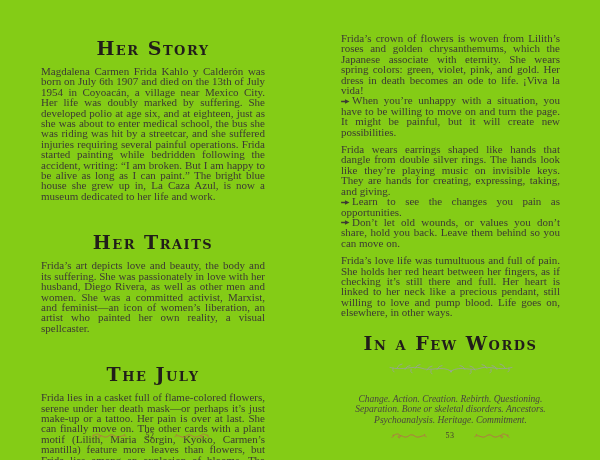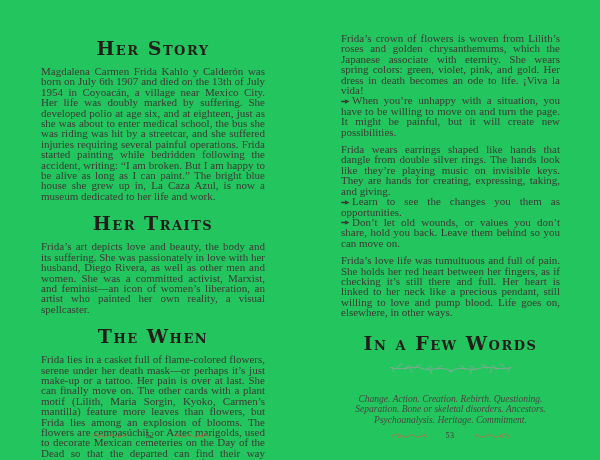--- a/index.html
+++ b/index.html
@@ -1,27 +1,27 @@
 <!DOCTYPE html>
 <html><head>
 <meta charset="utf-8">
 <style>
   html,body{margin:0;padding:0;background:#ffffff;}
   body{width:600px;height:460px;overflow:hidden;
        font-family:"Liberation Serif", serif;-webkit-font-smoothing:antialiased;}
-  .spread{display:flex;width:600px;height:460px;background:#22c55e;}
+  .spread{display:flex;width:600px;height:460px;background:#84cc16;}
   .page{position:relative;width:300px;height:460px;box-sizing:border-box;}
   .page.left{padding:38px 35px 0 41px;}
   .page.right{padding:33px 40px 0 41px;}
 
   .hd{font-family:"DejaVu Serif","Liberation Serif",serif;
       font-variant:small-caps;font-weight:bold;
       font-size:19px;line-height:21px;letter-spacing:1.5px;
       color:#211d1a;text-align:center;margin:0 0 7px 0;}
-  .hd.mt{margin-top:12px;}
+  .hd.mt{margin-top:31px;}
   .hd.few{margin-top:15px;margin-bottom:8px;}
 
   .body{font-size:11px;line-height:10.4px;text-align:justify;
         color:#3d3934;margin:0;}
   .tip{margin:0;}
   .block{margin-top:7px;}
 
   .arrow{display:inline-block;margin-right:2px;}
   .arrow svg{vertical-align:-0.5px;}
 
@@ -40,21 +40,21 @@
 
 <div class="spread">
 
   <div class="page left">
     <h2 class="hd">Her Story</h2>
     <p class="body">Magdalena Carmen Frida Kahlo y Calderón was born on July 6th 1907 and died on the 13th of July 1954 in Coyoacán, a village near Mexico City. Her life was doubly marked by suffering. She developed polio at age six, and at eighteen, just as she was about to enter medical school, the bus she was riding was hit by a streetcar, and she suffered injuries requiring several painful operations. Frida started painting while bedridden following the accident, writing: “I am broken. But I am happy to be alive as long as I can paint.” The bright blue house she grew up in, La Caza Azul, is now a museum dedicated to her life and work.</p>
 
     <h2 class="hd mt">Her Traits</h2>
     <p class="body">Frida’s art depicts love and beauty, the body and its suffering. She was passionately in love with her husband, Diego Rivera, as well as other men and women. She was a committed activist, Marxist, and feminist—an icon of women’s liberation, an artist who painted her own reality, a visual spellcaster.</p>
 
-    <h2 class="hd mt">The When</h2>
+    <h2 class="hd mt">The July</h2>
     <p class="body">Frida lies in a casket full of flame-colored flowers, serene under her death mask—or perhaps it’s just make-up or a tattoo. Her pain is over at last. She can finally move on. The other cards with a plant motif (Lilith, Maria Sorgin, Kyoko, Carmen’s mantilla) feature more leaves than flowers, but Frida lies among an explosion of blooms. The flowers are cempasúchil, or Aztec marigolds, used to decorate Mexican cemeteries on the Day of the Dead so that the departed can find their way home. It is said that the scent of cempasúchil comes from the sunlight they absorb.</p>
     <p class="body tip"><span class="arrow"><svg width="9" height="7" viewBox="0 0 10 8">
             <path d="M0 3.1 H4.4 V1.4 L9.6 4 L4.4 6.6 V4.9 H0 Z" fill="#3d3934"></path>
           </svg></span><span>Moving from one state to another can be frightening. Don’t be afraid of the changes to come: they’re necessary and beneficial. They contain the seeds of rebirth.</span></p>
 
     <div class="footer">
       <span class="fl"><svg width="36" height="9" viewBox="0 0 36 9">
             <path d="M1 6.5 C4 2.5 7.5 2 9 4.5 C9.8 6 8.6 7.3 7.6 6.6 C6.6 5.9 7.6 4.3 9.6 4.6 C12 5 13 6.5 15.5 6 C18 5.5 18.5 3.5 21 3.8 C24 4.2 24.5 7 28 6 C31 5.2 32.5 3.6 35.2 5.6" fill="none" stroke="#b5714a" stroke-width="0.9" stroke-linecap="round"></path>
             <circle cx="2.2" cy="4.2" r="0.7" fill="#b5714a"></circle>
             <circle cx="33.5" cy="3.6" r="0.7" fill="#b5714a"></circle>
@@ -70,21 +70,21 @@
 
   <div class="page right">
     <p class="body">Frida’s crown of flowers is woven from Lilith’s roses and golden chrysanthemums, which the Japanese associate with eternity. She wears spring colors: green, violet, pink, and gold. Her dress in death becomes an ode to life. ¡Viva la vida!</p>
     <p class="body tip"><span class="arrow"><svg width="9" height="7" viewBox="0 0 10 8">
             <path d="M0 3.1 H4.4 V1.4 L9.6 4 L4.4 6.6 V4.9 H0 Z" fill="#3d3934"></path>
           </svg></span><span>When you’re unhappy with a situation, you have to be willing to move on and turn the page. It might be painful, but it will create new possibilities.</span></p>
 
     <p class="body block">Frida wears earrings shaped like hands that dangle from double silver rings. The hands look like they’re playing music on invisible keys. They are hands for creating, expressing, taking, and giving.</p>
     <p class="body tip"><span class="arrow"><svg width="9" height="7" viewBox="0 0 10 8">
             <path d="M0 3.1 H4.4 V1.4 L9.6 4 L4.4 6.6 V4.9 H0 Z" fill="#3d3934"></path>
-          </svg></span><span>Learn to see the changes you them as opportunities.</span></p>
+          </svg></span><span>Learn to see the changes you pain as opportunities.</span></p>
 
     <p class="body tip"><span class="arrow"><svg width="9" height="7" viewBox="0 0 10 8">
             <path d="M0 3.1 H4.4 V1.4 L9.6 4 L4.4 6.6 V4.9 H0 Z" fill="#3d3934"></path>
           </svg></span><span>Don’t let old wounds, or values you don’t share, hold you back. Leave them behind so you can move on.</span></p>
     <p class="body block">Frida’s love life was tumultuous and full of pain. She holds her red heart between her fingers, as if checking it’s still there and full. Her heart is linked to her neck like a precious pendant, still willing to love and pump blood. Life goes on, elsewhere, in other ways.</p>
 
     <h2 class="hd few">In a Few Words</h2>
     <div class="vine"><svg width="132" height="13" viewBox="0 0 132 13">
           <g fill="none" stroke="#99a29e" stroke-width="0.8" stroke-linecap="round">
             <path d="M66 9 C56 3 46 10 36 6 C28 3.4 18 9 5 5.5"></path>

